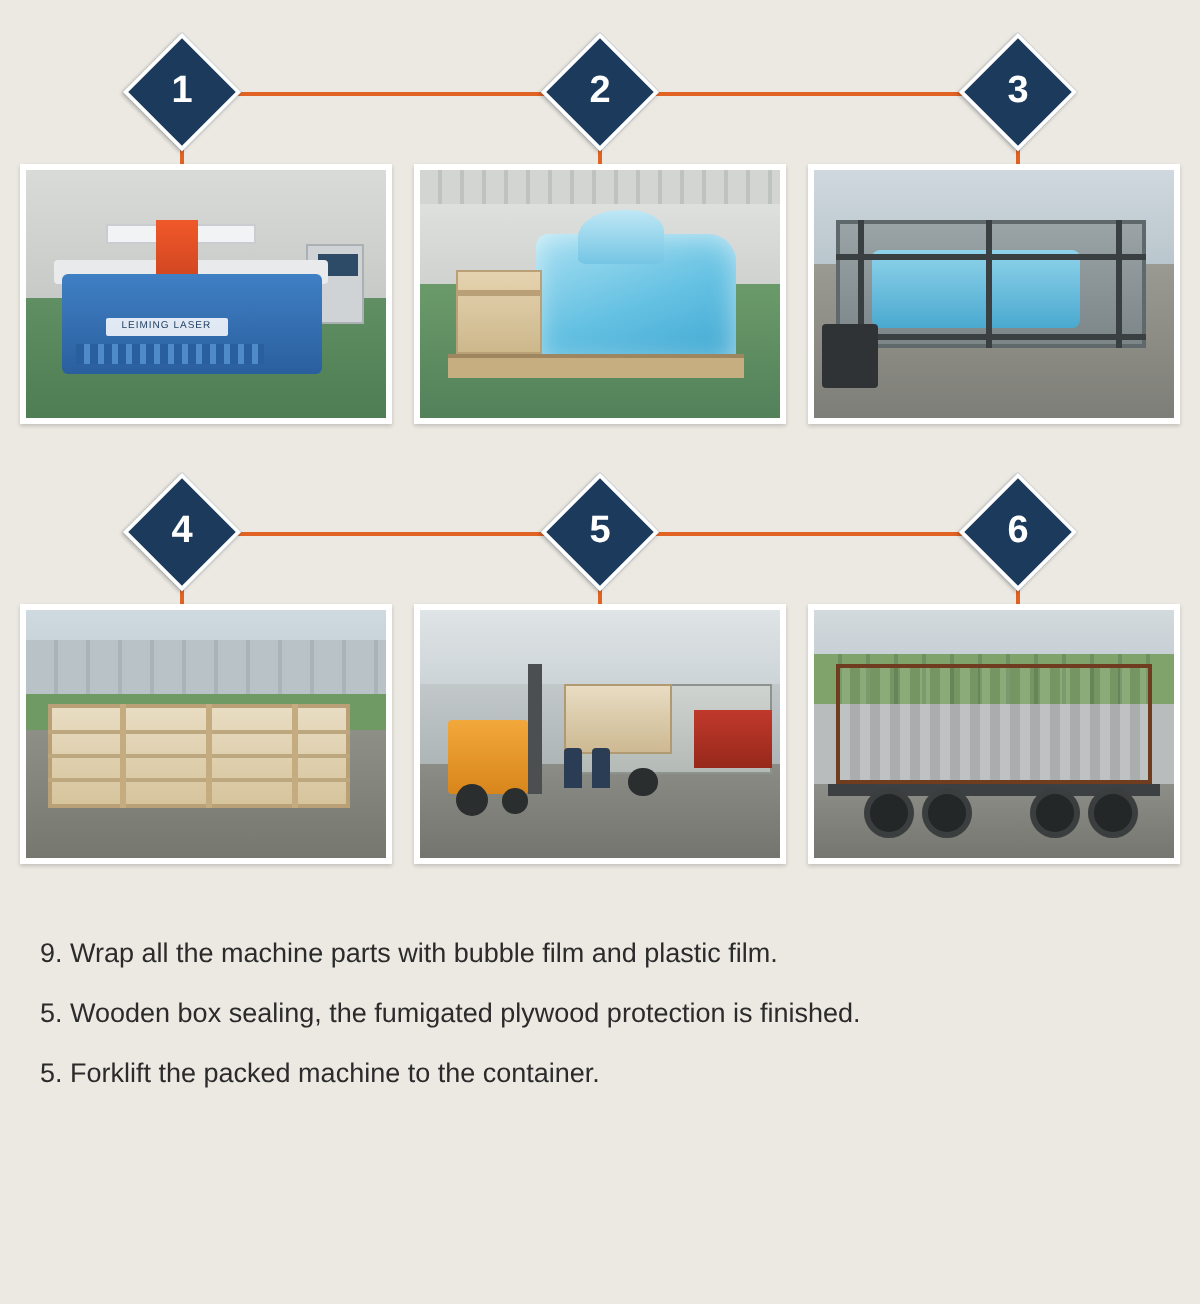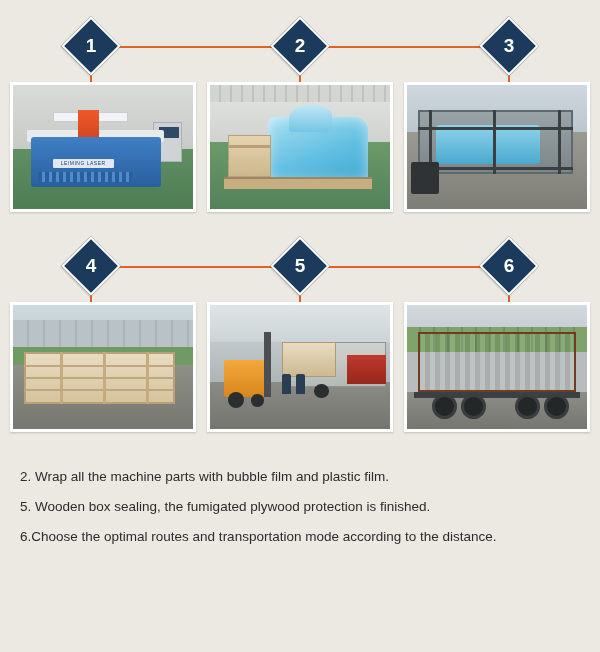--- a/index.html
+++ b/index.html
@@ -399,18 +399,18 @@
         <div class="ph6-chassis"></div>
         <div class="ph6-w" style="left:14%;top:72%;width:14%;height:20%;"></div>
         <div class="ph6-w" style="left:30%;top:72%;width:14%;height:20%;"></div>
         <div class="ph6-w" style="left:60%;top:72%;width:14%;height:20%;"></div>
         <div class="ph6-w" style="left:76%;top:72%;width:14%;height:20%;"></div>
       </div>
     </div>
   </div>
 
   <div class="captions">
-    <div class="cap-item">2. Wrap all the machine parts with bubble film and plastic film.</div>
+    <div class="cap-item">9. Wrap all the machine parts with bubble film and plastic film.</div>
     <div class="cap-item">5. Wooden box sealing, the fumigated plywood protection is finished.</div>
-    <div class="cap-item">6.Choose the optimal routes and transportation mode according to the distance.</div>
+    <div class="cap-item">5. Forklift the packed machine to the container.</div>
   </div>
 
 </div>
 
 </body></html>

